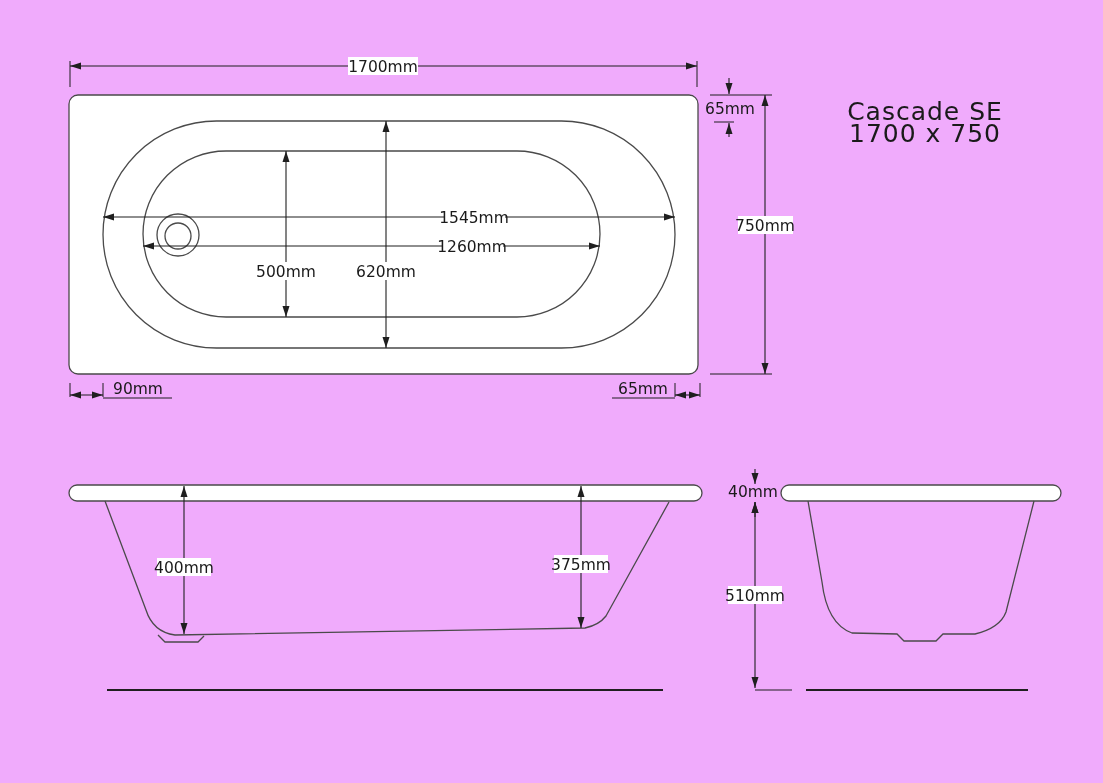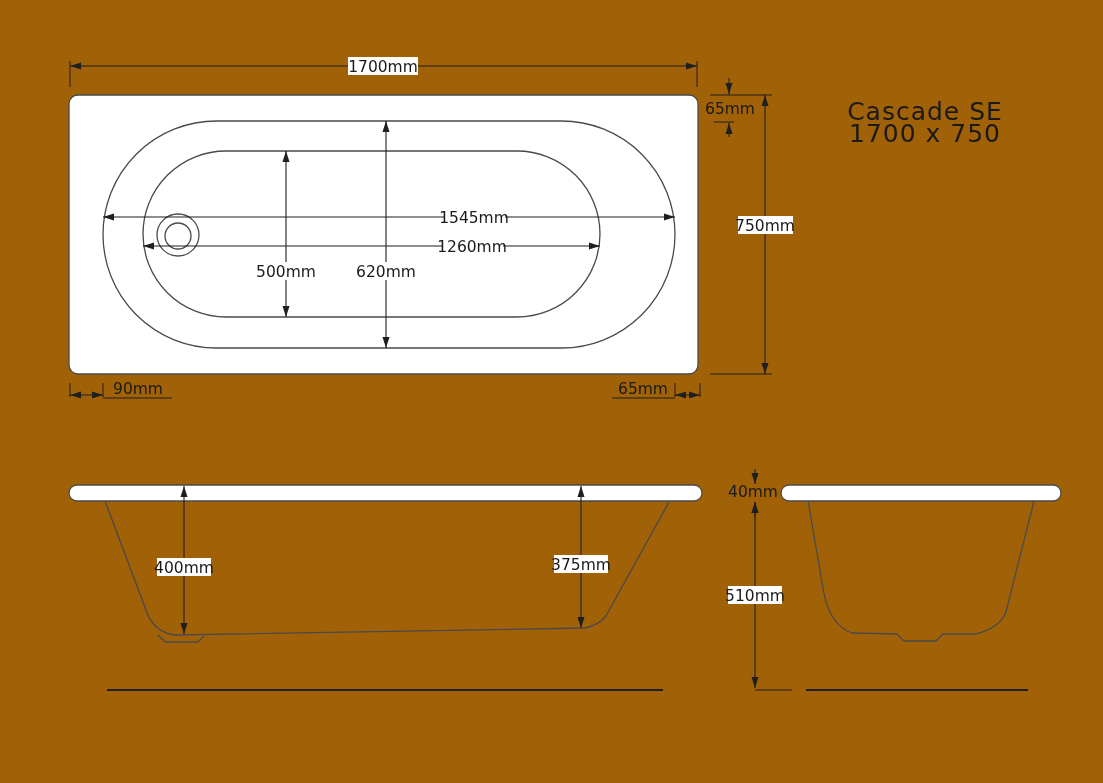--- a/index.html
+++ b/index.html
@@ -1,16 +1,16 @@
 <!DOCTYPE html>
 <html><head>
 <meta charset="utf-8">
 <style>
   html,body{margin:0;padding:0;background:#ffffff;}
-  .page{position:relative;width:1103px;height:783px;background:#a16207;overflow:hidden;
+  .page{position:relative;width:1103px;height:783px;background:#f0abfc;overflow:hidden;
         font-family:"DejaVu Sans","Liberation Sans",sans-serif;}
   svg{display:block;}
   .shape{fill:none;stroke:#4a4a4a;stroke-width:1.3;}
   .shape-filled{fill:#ffffff;stroke:#4a4a4a;stroke-width:1.3;}
   .dim{fill:none;stroke:#1f1f1f;stroke-width:1.1;}
   .tick{fill:none;stroke:#1f1f1f;stroke-width:1;}
   .floor{fill:none;stroke:#1f1f1f;stroke-width:1.8;}
   .labelbg{fill:#ffffff;stroke:none;}
   .label{font-size:15.5px;fill:#1a1a1a;text-anchor:middle;dominant-baseline:middle;}
   .title{font-size:25px;fill:#1a1a1a;text-anchor:middle;dominant-baseline:middle;letter-spacing:1px;}

